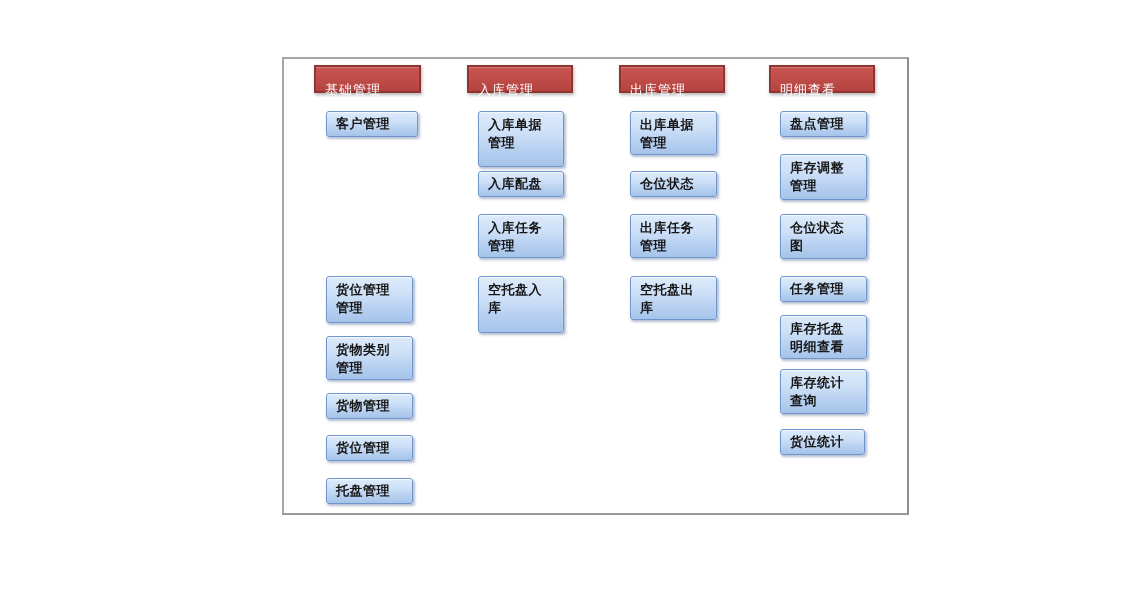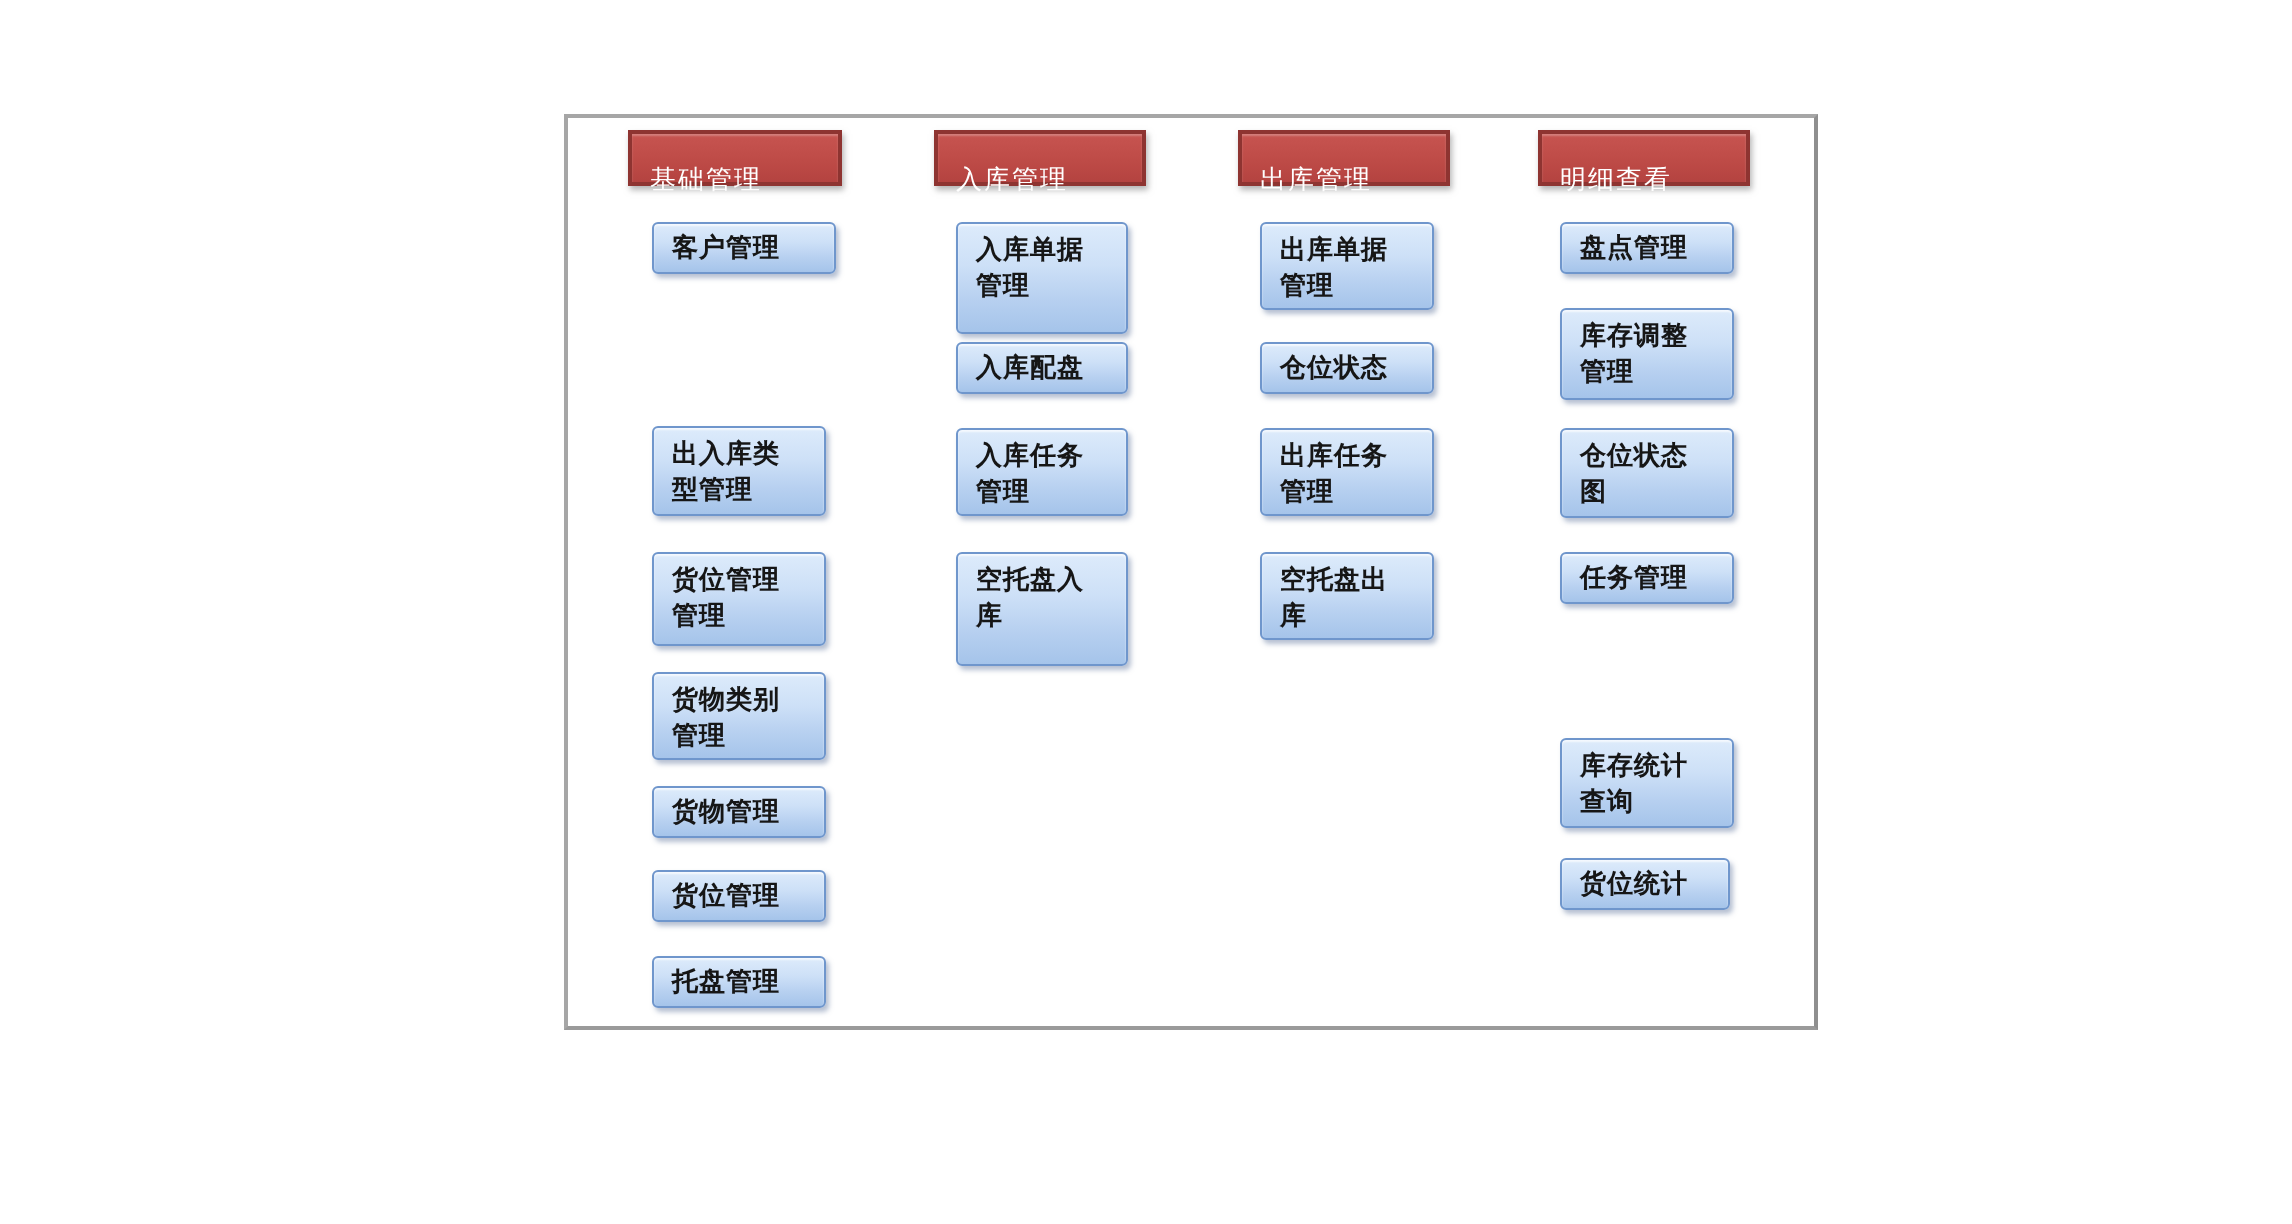--- a/index.html
+++ b/index.html
@@ -36,22 +36,20 @@
   .two { padding-top:4px; line-height:18px; }
 </style>
 </head>
 <body>
 
 <div class="canvas">
   <div class="panel">
 
     <div class="hdr" style="left:30px;top:6px;width:107px">基础管理</div>
     <div class="btn one" style="left:42px;top:52px;width:92px;height:26px">客户管理</div>
-    <div class="btn two" style="left:42px;top:154px;width:87px;height:45px">出入库类
-型管理</div>
     <div class="btn two" style="left:42px;top:217px;width:87px;height:47px">货位管理
 管理</div>
     <div class="btn two" style="left:42px;top:277px;width:87px;height:44px">货物类别
 管理</div>
     <div class="btn one" style="left:42px;top:334px;width:87px;height:25px">货物管理</div>
     <div class="btn one" style="left:42px;top:376px;width:87px;height:25px">货位管理</div>
     <div class="btn one" style="left:42px;top:419px;width:87px;height:25px">托盘管理</div>
 
     <div class="hdr" style="left:183px;top:6px;width:106px">入库管理</div>
     <div class="btn two" style="left:194px;top:52px;width:86px;height:56px">入库单据
@@ -71,18 +69,20 @@
     <div class="btn two" style="left:346px;top:217px;width:87px;height:44px">空托盘出
 库</div>
 
     <div class="hdr" style="left:485px;top:6px;width:106px">明细查看</div>
     <div class="btn one" style="left:496px;top:52px;width:87px;height:26px">盘点管理</div>
     <div class="btn two" style="left:496px;top:95px;width:87px;height:46px">库存调整
 管理</div>
     <div class="btn two" style="left:496px;top:155px;width:87px;height:45px">仓位状态
 图</div>
     <div class="btn one" style="left:496px;top:217px;width:87px;height:25px">任务管理</div>
+    <div class="btn two" style="left:496px;top:256px;width:87px;height:44px">库存托盘
+明细查看</div>
     <div class="btn two" style="left:496px;top:310px;width:87px;height:45px">库存统计
 查询</div>
     <div class="btn one" style="left:496px;top:370px;width:85px;height:26px">货位统计</div>
 
   </div>
 </div>
 
 </body></html>

